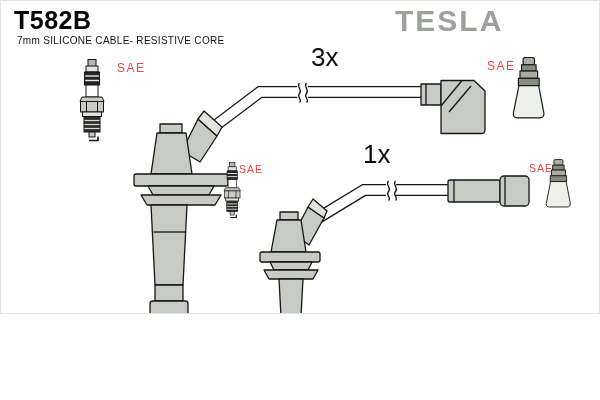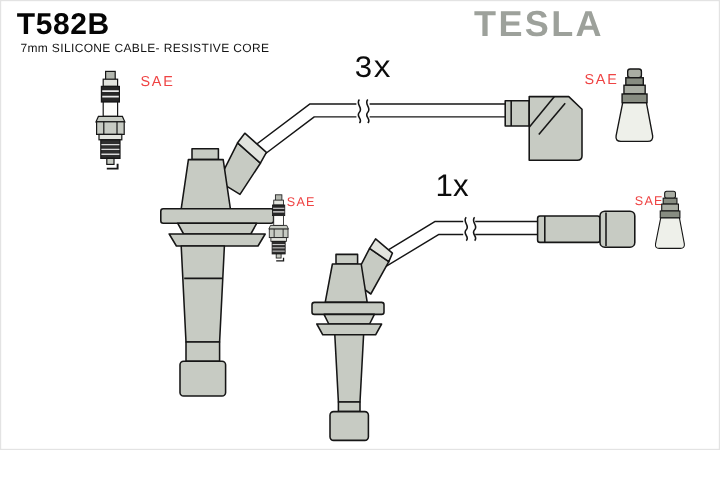--- a/index.html
+++ b/index.html
@@ -1,34 +1,34 @@
 <!DOCTYPE html>
 <html><head>
 <meta charset="utf-8">
 <style>
   html,body { margin:0; padding:0; background:#ffffff; }
   .stage {
-    position:relative; width:600px; height:375px; background:#ffffff;
+    position:relative; width:600px; height:314px; background:#ffffff;
     border:1px solid #e3e3e3; box-sizing:border-box; overflow:hidden;
     font-family:"Liberation Sans", sans-serif; color:#000;
   }
   .pn {
     position:absolute; left:13px; top:5px; font-size:25px; font-weight:700;
     letter-spacing:0.5px; color:#050505;
   }
   .sub {
     position:absolute; left:16px; top:34px; font-size:10px; color:#141414;
     letter-spacing:0.3px;
   }
   .brand {
     position:absolute; left:394px; top:3px; font-size:30px; font-weight:700;
     color:#9da19b; letter-spacing:2px;
   }
   .qty { position:absolute; font-size:26px; color:#0c0c0c; }
-  .qty-3x { left:294px; top:41px;font-family:Liberation Mono, monospace; }
+  .qty-3x { left:310px; top:41px; }
   .qty-1x { left:362px; top:138px; }
   .sae { position:absolute; font-size:12px; letter-spacing:1.5px; color:#ef4444; }
   .sae-plug-left  { left:116px; top:60px; }
   .sae-plug-mid   { left:238px; top:162px; font-size:10.5px; letter-spacing:1px; }
   .sae-boot-top   { left:486px; top:58px; }
   .sae-boot-mid   { left:528px; top:161px; font-size:10.5px; letter-spacing:1px; }
   svg.art { position:absolute; left:0; top:0; }
 </style>
 </head>
 <body>

